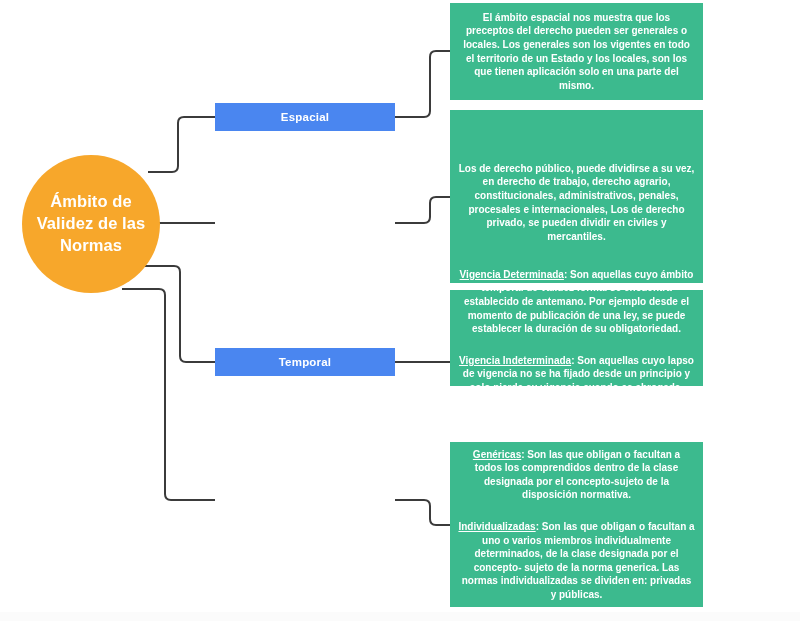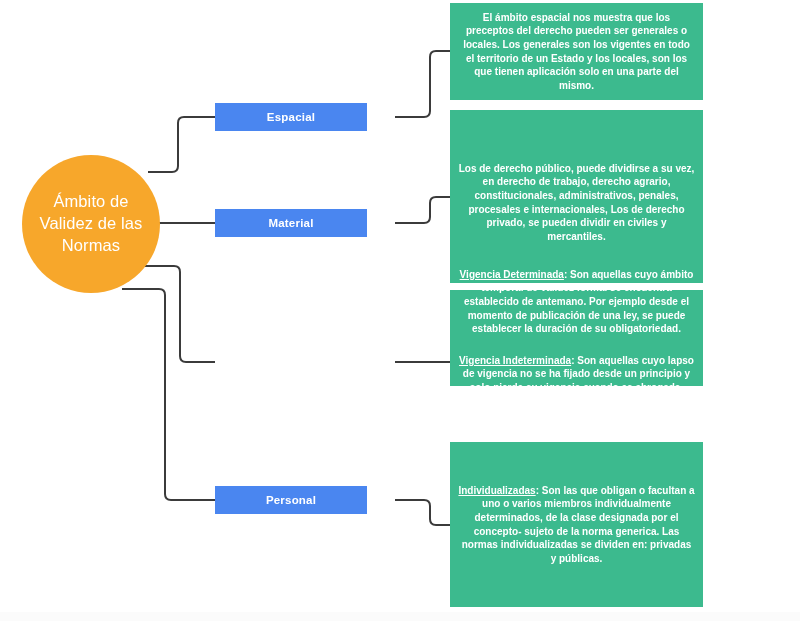--- a/index.html
+++ b/index.html
@@ -48,29 +48,29 @@
     background: #f7a72b;
     display: flex;
     align-items: center;
     justify-content: center;
     text-align: center;
     box-sizing: border-box;
   }
   #root-label {
     color: #ffffff;
     font-size: 16.5px;
-    font-weight: normal;
+    font-weight: bold;
     line-height: 1.32;
     letter-spacing: 0.1px;
     padding: 0 6px;
   }
   .branch-box {
     position: absolute;
     left: 215px;
-    width: 152px;
+    width: 180px;
     height: 28px;
     background: #4a86f0;
     display: flex;
     align-items: center;
     justify-content: center;
     box-sizing: border-box;
   }
   .branch-label {
     color: #ffffff;
     font-size: 11.5px;
@@ -138,25 +138,22 @@
     <path class="connector" d="M 395 500 L 424 500 Q 430 500 430 506 L 430 519 Q 430 525 436 525 L 450 525"></path>
   </svg>
 
   <div id="root-node">
     <div id="root-label">Ámbito de Validez de las Normas</div>
   </div>
 
   <div class="branch-box" id="branch-espacial">
     <span class="branch-label">Espacial</span>
   </div>
-  <div class="branch-box" id="branch-material">
-    <span class="branch-label">Material</span>
-  </div>
-  <div class="branch-box" id="branch-personal">
-    <span class="branch-label">Personal</span>
+  <div class="branch-box" id="branch-temporal">
+    <span class="branch-label">Temporal</span>
   </div>
 
   <div class="desc-box" id="desc-espacial">
     <p class="desc-para">
       <span class="lead"></span><span>El ámbito espacial nos muestra que los preceptos del derecho pueden ser generales o locales. Los generales son los vigentes en todo el territorio de un Estado y los locales, son los que tienen aplicación solo en una parte del mismo.</span>
     </p>
   </div>
 
   <div class="desc-box" id="desc-material">
     <p class="desc-para" style="margin-top:12px;">
@@ -168,19 +165,22 @@
     <p class="desc-para">
       <span class="lead">Vigencia Determinada</span><span>: Son aquellas cuyo ámbito temporal de validez formal se encuentra establecido de antemano. Por ejemplo desde el momento de publicación de una ley, se puede establecer la duración de su obligatoriedad.</span>
     </p>
     <p class="desc-para">
       <span class="lead">Vigencia Indeterminada</span><span>: Son aquellas cuyo lapso de vigencia no se ha fijado desde un principio y solo pierde su vigencia cuando es abrogada, expresa o tácitamente</span>
     </p>
   </div>
 
   <div class="desc-box" id="desc-personal">
     <p class="desc-para">
+      <span class="lead">Genéricas</span><span>: Son las que obligan o facultan a todos los comprendidos dentro de la clase designada por el concepto-sujeto de la disposición normativa.</span>
+    </p>
+    <p class="desc-para">
       <span class="lead">Individualizadas</span><span>: Son las que obligan o facultan a uno o varios miembros individualmente determinados, de la clase designada por el concepto- sujeto de la norma generica. Las normas individualizadas se dividen en: privadas y públicas.</span>
     </p>
   </div>
 
   <div id="bottom-strip"></div>
 
 </div>
 
 </body></html>

